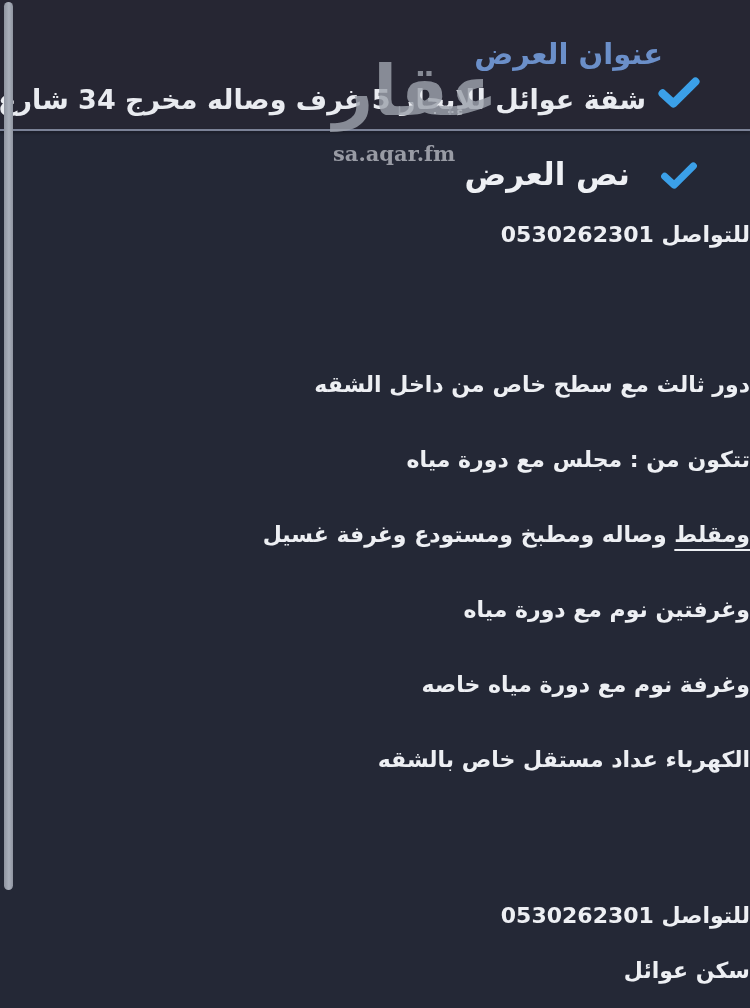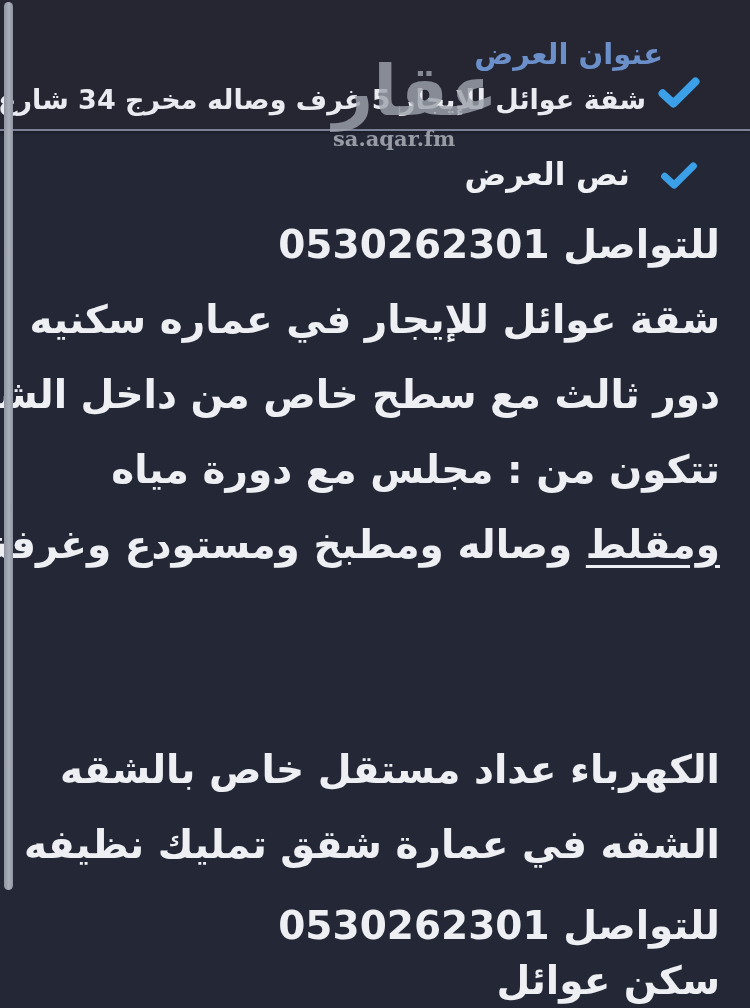--- a/index.html
+++ b/index.html
@@ -46,30 +46,30 @@
   }
   .watermark-logo{
     font-size:70px;font-weight:900;line-height:1.0;
     color:rgba(158,162,172,0.82);
     letter-spacing:-2px;
   }
   .watermark-domain{
     font-family:"DejaVu Serif","Liberation Serif",serif;
     font-size:21px;font-weight:700;line-height:1;
     color:rgba(168,171,180,0.88);
-    margin-top:2px;
+    margin-top:17px;
   }
   .section-title{
     position:absolute;top:157px;right:120px;
     font-size:31px;font-weight:700;line-height:1.15;
     color:#eef0f4;white-space:nowrap;text-align:right;
   }
   .body-line{
-    position:absolute;right:30px;
-    font-size:39px;font-weight:700;line-height:1.2;
+    position:absolute;right:0;
+    font-size:22px;font-weight:700;line-height:1.2;
     color:#edeff3;white-space:nowrap;direction:rtl;text-align:center;
   }
   .misspelled{
     text-decoration-line:underline;
     text-decoration-style:dotted;
     text-decoration-color:#d8453b;
     text-decoration-thickness:4px;
     text-underline-offset:7px;
     text-decoration:underline;
   }
@@ -96,33 +96,33 @@
     <div class="watermark-domain">sa.aqar.fm</div>
   </div>
 
   <svg class="check check-2" viewBox="0 0 44 34">
     <path d="M4 18 L16 29 L40 5" fill="none" stroke="#3ba0e8" stroke-width="9" stroke-linecap="round" stroke-linejoin="round"></path>
   </svg>
   <div class="section-title">نص العرض</div>
 
   <div class="body-line" style="top:222px">للتواصل 0530262301</div>
 
-  <div class="body-line" style="top:297px">شقة عوائل للإيجار في عماره سكنيه</div>
 
   <div class="body-line" style="top:447px">تتكون من : مجلس مع دورة مياه</div>
 
   <div class="body-line" style="top:372px">دور ثالث مع سطح خاص من داخل الشقه</div>
 
   <div class="body-line" style="top:522px"><span class="misspelled">ومقلط</span><span> وصاله ومطبخ  ومستودع وغرفة غسيل</span></div>
 
+  <div class="body-line" style="top:597px">وغرفتين نوم مع دورة مياه</div>
 
+  <div class="body-line" style="top:672px">وغرفة نوم مع دورة مياه خاصه</div>
 
   <div class="body-line" style="top:747px">الكهرباء عداد مستقل خاص بالشقه</div>
 
-  <div class="body-line" style="top:822px">الشقه في عمارة شقق تمليك نظيفه</div>
 
   <div class="body-line" style="top:903px">للتواصل 0530262301</div>
 
   <div class="body-line" style="top:958px">سكن عوائل</div>
 
   <div class="scrollbar-thumb"></div>
 
 </div>
 
 </body></html>

